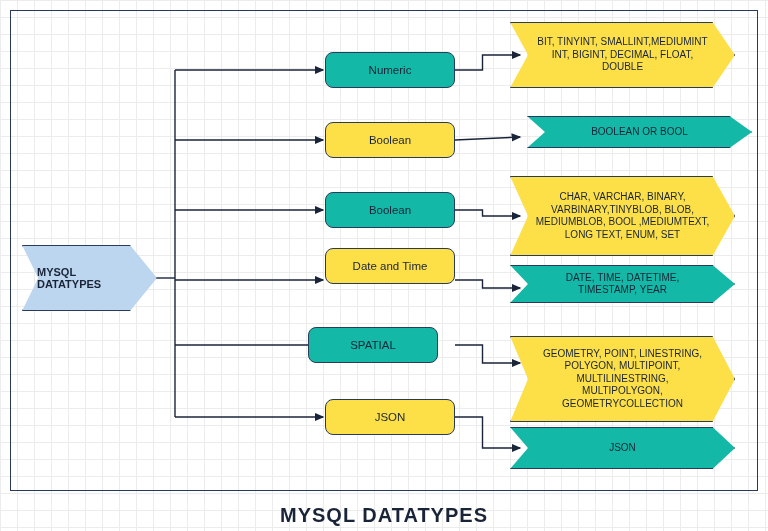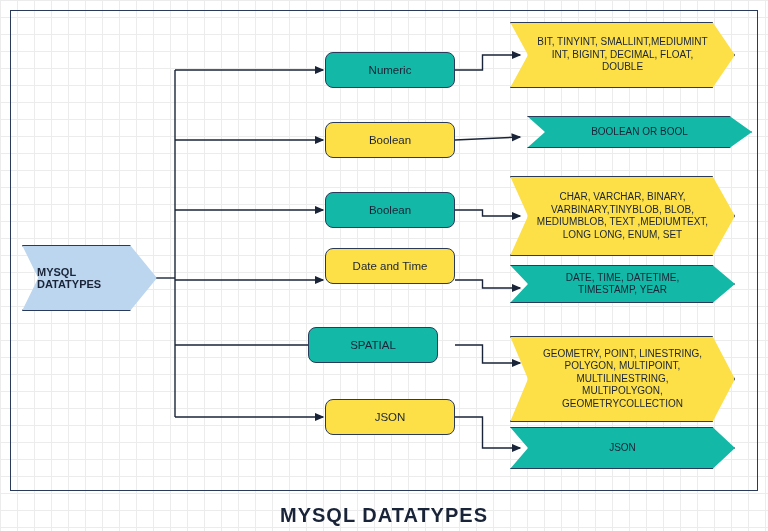--- a/index.html
+++ b/index.html
@@ -85,21 +85,21 @@
       <div class="cat blue" style="left: 325px; top: 122px;">
         <span>Boolean</span>
       </div>
       <div class="detail grey" style="left: 510px; top: 116px; height: 32px; margin-left: 17px;">
         <span>BOOLEAN OR BOOL</span>
       </div>
       <div class="cat grey" style="left: 325px; top: 192px;">
         <span>Boolean</span>
       </div>
       <div class="detail blue" style="left: 510px; top: 176px; height: 80px;">
-        <span>CHAR, VARCHAR, BINARY, VARBINARY,TINYBLOB, BLOB, MEDIUMBLOB, TEXT ,MEDIUMTEXT, LONG LONG, ENUM, SET</span>
+        <span>CHAR, VARCHAR, BINARY, VARBINARY,TINYBLOB, BLOB, MEDIUMBLOB, BOOL ,MEDIUMTEXT, LONG TEXT, ENUM, SET</span>
       </div>
       <div class="cat blue" style="left: 325px; top: 248px;">
         <span>Date and Time</span>
       </div>
       <div class="detail grey" style="left: 510px; top: 265px; height: 38px;">
         <span>DATE, TIME, DATETIME, TIMESTAMP, YEAR</span>
       </div>
       <div class="cat grey" style="left: 308px; top: 327px;">
         <span>SPATIAL</span>
       </div>

